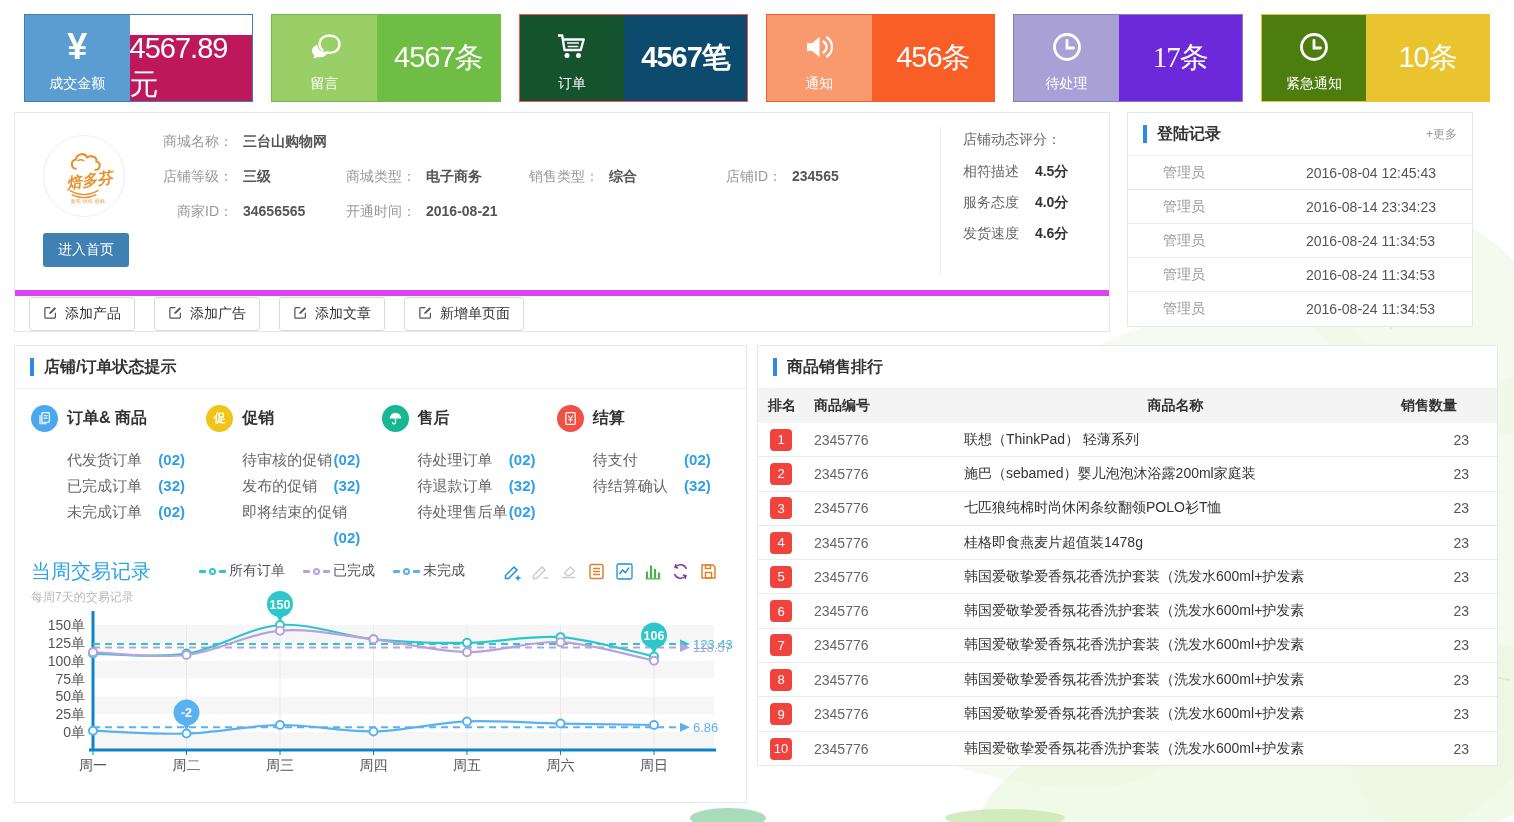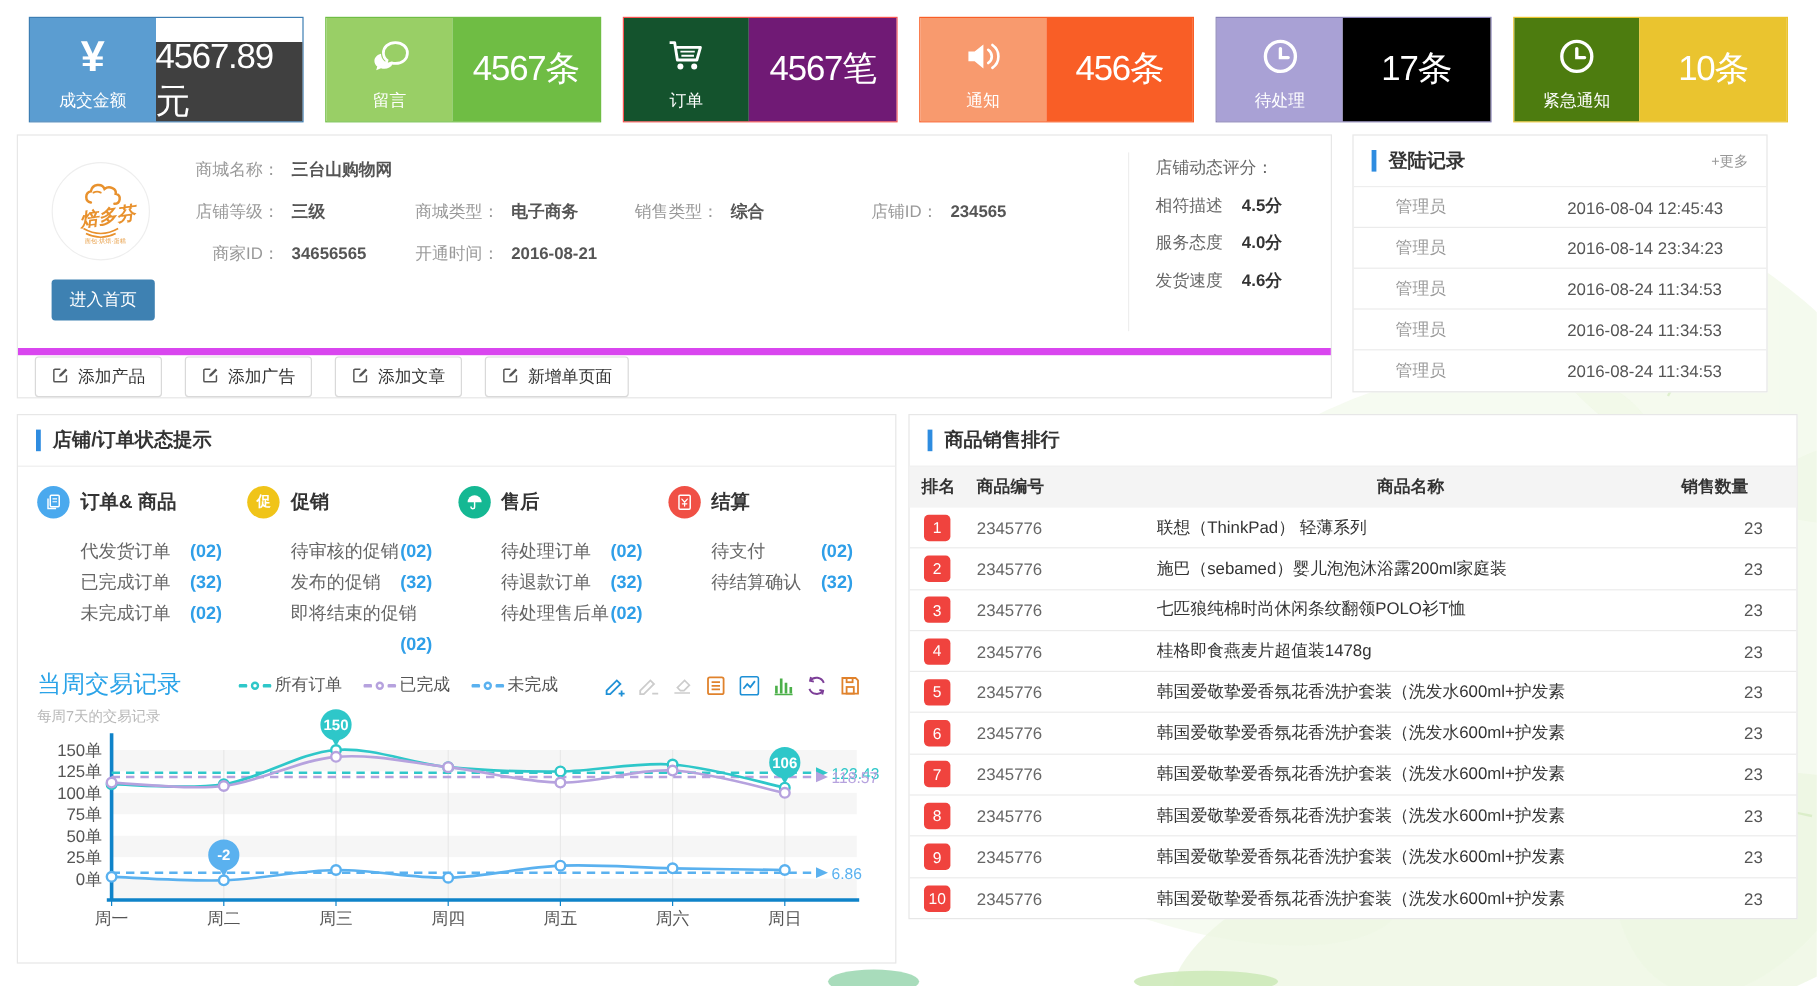--- a/index.html
+++ b/index.html
@@ -113,21 +113,21 @@
 </svg>
 
 <div id="cards-row">
     <div class="stat-card" style="border: 1px solid rgb(61, 126, 179);">
     <div class="card-left" style="background: rgb(91, 157, 209);">
       <span class="ic">
           <span class="yen">¥</span>
         </span>
       <span class="card-label">成交金额</span>
     </div>
-    <div class="card-right" style="background: #404040; margin-top: 20px;">4567.89元</div>
+    <div class="card-right" style="background: #be185d; margin-top: 20px;">4567.89元</div>
   </div>
     <div class="stat-card" style="border: 1px solid rgb(111, 189, 68);">
     <div class="card-left" style="background: rgb(153, 207, 102);">
       <span class="ic">
           <svg viewBox="0 0 36 36">
             <path d="M22.5 6.5c6 0 10 3.8 10 8.7 0 4.9-4 8.7-10 8.7-1.1 0-2.2-.2-3.2-.5L14.5 25l1-3.7c-2-1.6-3-3.8-3-6.1 0-4.9 4-8.7 10-8.7z" fill="none" stroke="#fff" stroke-width="2.3"></path>
             <path d="M10.5 15.8c-3.2.9-5.5 3.2-5.5 6 0 1.8.9 3.5 2.4 4.6L6.5 29.5l4-1.6c.9.3 1.8.4 2.8.4 3 0 5.6-1.5 6.8-3.8-5.5-.4-9.6-4-9.6-8.7z" fill="#fff"></path>
           </svg>
         </span>
       <span class="card-label">留言</span>
@@ -139,21 +139,21 @@
       <span class="ic">
           <svg viewBox="0 0 36 36">
             <path d="M4 6.5h4.2L10.5 21h16.2l3-10.5H10" fill="none" stroke="#fff" stroke-width="2.4" stroke-linejoin="round"></path>
             <path d="M13 14h12M13.8 17.5h10.5" stroke="#fff" stroke-width="1.6"></path>
             <circle cx="13" cy="26.5" r="2.5" fill="#fff"></circle>
             <circle cx="24.5" cy="26.5" r="2.5" fill="#fff"></circle>
           </svg>
         </span>
       <span class="card-label">订单</span>
     </div>
-    <div class="card-right" style="background: #701a75;">4567笔</div>
+    <div class="card-right" style="background: #0c4a6e; font-weight: bold;">4567笔</div>
   </div>
     <div class="stat-card" style="border: 1px solid rgb(249, 94, 38);">
     <div class="card-left" style="background: rgb(248, 154, 110);">
       <span class="ic">
           <svg viewBox="0 0 36 36">
             <path d="M6 14v8h5.2l7.3 6V8l-7.3 6z" fill="#fff"></path>
             <path d="M22.5 12.5c1.9 1.4 3 3.3 3 5.5s-1.1 4.1-3 5.5M26 8.5c3.1 2.2 5 5.7 5 9.5s-1.9 7.3-5 9.5" stroke="#fff" stroke-width="2.2" fill="none" stroke-linecap="round"></path>
           </svg>
         </span>
       <span class="card-label">通知</span>
@@ -163,21 +163,21 @@
     <div class="stat-card" style="border: 1px solid rgb(135, 129, 182);">
     <div class="card-left" style="background: rgb(169, 161, 213);">
       <span class="ic">
           <svg viewBox="0 0 36 36">
             <circle cx="18" cy="18" r="12.5" fill="none" stroke="#fff" stroke-width="2.8"></circle>
             <path d="M18 11.5V19h6.5" stroke="#fff" stroke-width="2.8" fill="none" stroke-linecap="round"></path>
           </svg>
         </span>
       <span class="card-label">待处理</span>
     </div>
-    <div class="card-right" style="background: #000000;">17条</div>
+    <div class="card-right" style="background: #6d28d9; font-family: Liberation Serif, serif;">17条</div>
   </div>
     <div class="stat-card" style="border: 1px solid rgb(234, 196, 47);">
     <div class="card-left" style="background: #4d7c0f;">
       <span class="ic">
           <svg viewBox="0 0 36 36">
             <circle cx="18" cy="18" r="12.5" fill="none" stroke="#fff" stroke-width="2.8"></circle>
             <path d="M18 11.5V19h6.5" stroke="#fff" stroke-width="2.8" fill="none" stroke-linecap="round"></path>
           </svg>
         </span>
       <span class="card-label">紧急通知</span>

